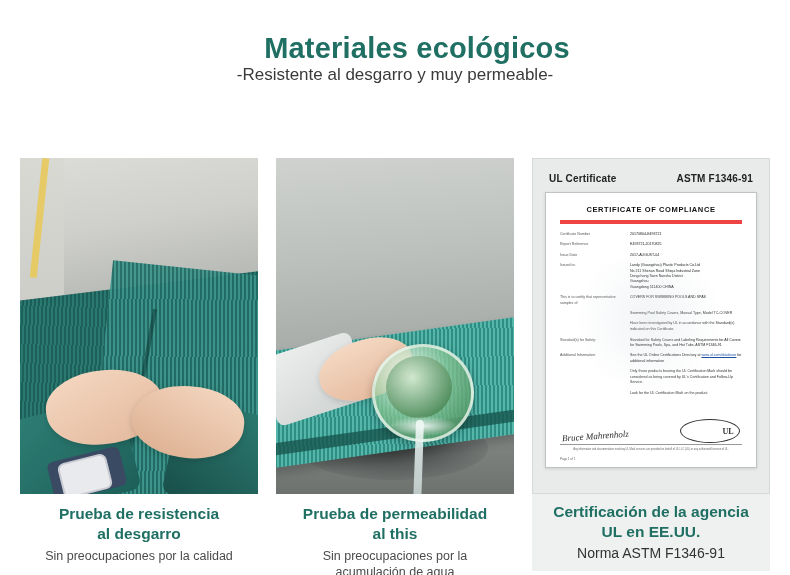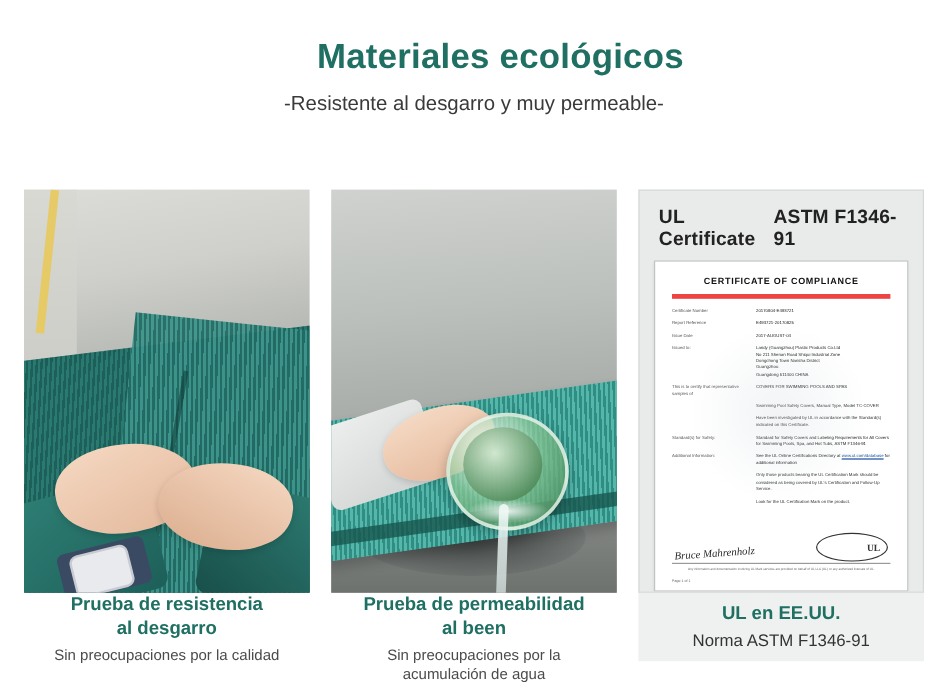--- a/index.html
+++ b/index.html
@@ -27,21 +27,20 @@
   }
   .title {
     font-size: 29px;
     font-weight: bold;
     color: #1f6f63;
     letter-spacing: 0.2px;
     line-height: 1.15;
     margin-left: 44px;
   }
   .subtitle {
-    margin-top: 12px;
     font-size: 17px;
     color: #3a3a3a;
     font-weight: normal;
   }
 
   
   .panels {
     position: absolute;
     top: 158px;
     left: 20px;
@@ -54,20 +53,21 @@
     position: relative;
   }
   .photo {
     width: 238px;
     height: 336px;
     position: relative;
     overflow: hidden;
   }
   .caption {
     text-align: center;
+    padding-top: 10px;
   }
   .cap-main {
     font-size: 15.5px;
     font-weight: bold;
     color: #1f6f63;
     line-height: 1.28;
   }
   .cap-sub {
     font-size: 12.5px;
     color: #4b4b4b;
@@ -238,21 +238,21 @@
   .p3 {
     background: #e8ebe9;
     border: 1px solid #d6dad7;
     box-sizing: border-box;
     padding: 14px 12px;
   }
   .cert-head {
     display: flex;
     justify-content: space-between;
     align-items: baseline;
-    font-size: 16px;
+    font-size: 10px;
     font-weight: bold;
     color: #222;
     padding: 0 4px 8px 4px;
     letter-spacing: 0.2px;
   }
   .cert-paper {
     width: 100%;
     height: 276px;
     background: #ffffff;
     border: 1px solid #bfc4c1;
@@ -402,21 +402,21 @@
         <div class="mesh-edge"></div>
         <div class="arm"></div>
         <div class="hand"></div>
         <div class="bowl"></div>
         <div class="bowl-inner"></div>
         <div class="stream"></div>
         <div class="splash"></div>
       </div>
       <div class="caption">
         <div class="cap-main">Prueba de permeabilidad</div>
-        <div class="cap-main">al been</div>
+        <div class="cap-main">al this</div>
         <div class="cap-sub">Sin preocupaciones por la</div>
         <div class="cap-sub" style="margin-top:0">acumulación de agua</div>
       </div>
     </div>
 
     <div class="panel">
       <div class="photo p3">
         <div class="cert-head">
           <span>UL Certificate</span>
           <span>ASTM F1346-91</span>
@@ -470,19 +470,20 @@
           <div class="cert-para">Only those products bearing the UL Certification Mark should be considered as being covered by UL's Certification and Follow-Up Service.</div>
           <div class="cert-para">Look for the UL Certification Mark on the product.</div>
 
           <div class="cert-sign">Bruce Mahrenholz</div>
           <div class="ul-mark">UL</div>
           <div class="cert-footline">Any information and documentation involving UL Mark services are provided on behalf of UL LLC (UL) or any authorized licensee of UL.</div>
           <div class="cert-page">Page 1 of 1</div>
         </div>
       </div>
       <div class="caption cap3">
+        <div class="cap-main">Certificación de la agencia</div>
         <div class="cap-main">UL en EE.UU.</div>
         <div class="cap-norm">Norma ASTM F1346-91</div>
       </div>
     </div>
 
   </div>
 </div>
 
 </body></html>

